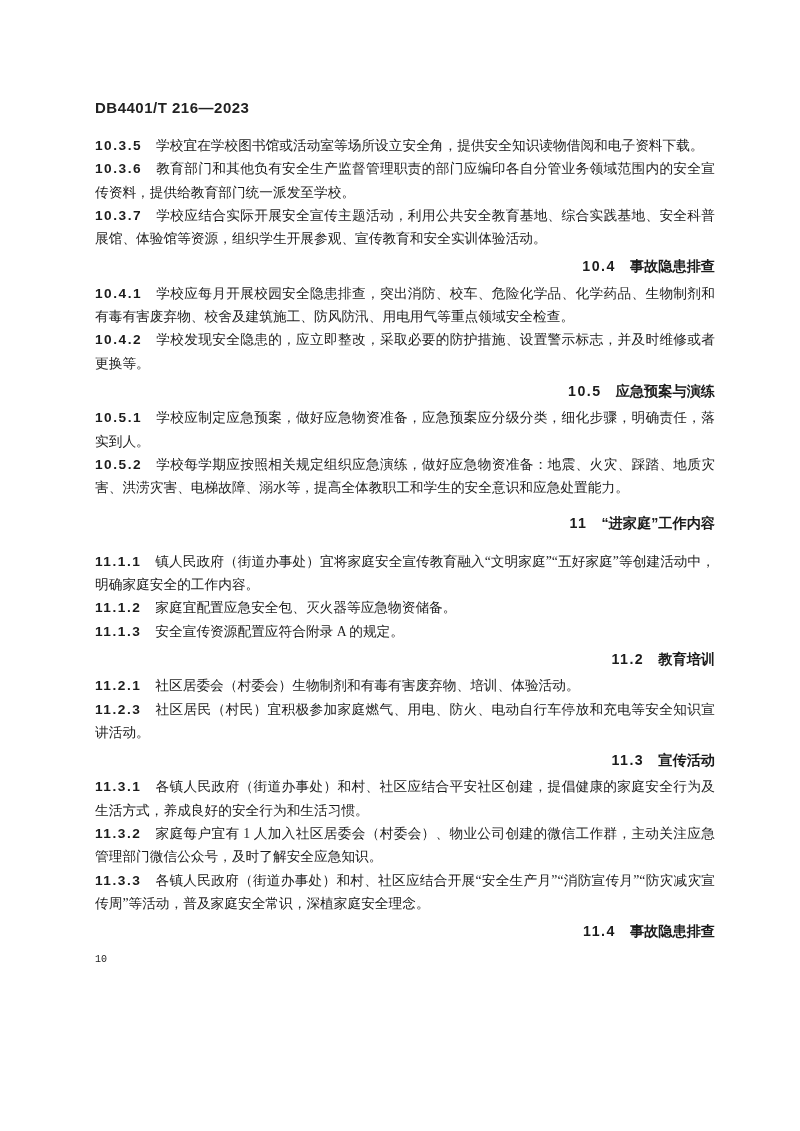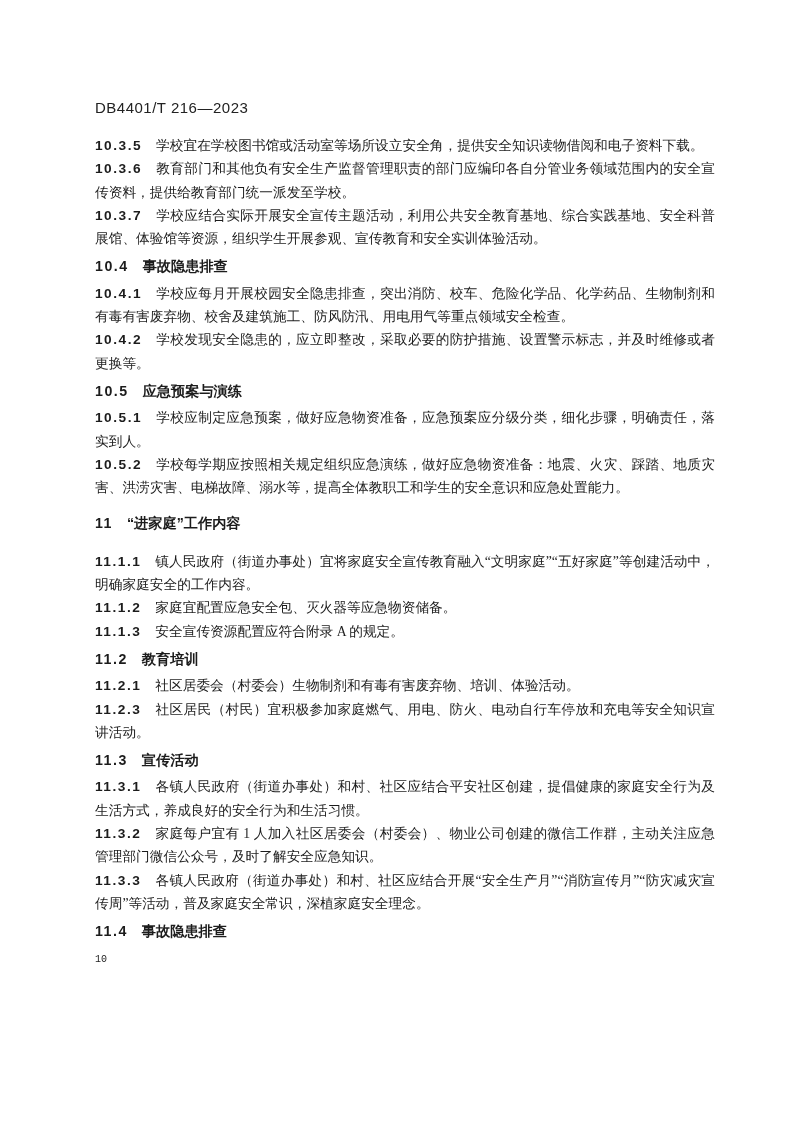--- a/index.html
+++ b/index.html
@@ -8,21 +8,21 @@
     width:800px;height:1131px;
     background:#ffffff;
     color:#1c1c1c;
     overflow:hidden;
     font-family:"Liberation Serif","DejaVu Serif",serif;
   }
   .doc-header{
     margin:99px 0 0 95px;
     font-family:"Liberation Sans","DejaVu Sans",sans-serif;
     font-size:15px;
-    font-weight:400;
+    font-weight:700;
     letter-spacing:0.5px;
     color:#222;
   }
   .content{
     margin:18px 59px 0 95px;
     width:620px;
     font-size:13.7px;
     line-height:23.3px;
     text-align:justify;
   }
@@ -32,21 +32,21 @@
     font-weight:700;
     letter-spacing:1.5px;
     margin-right:14px;
     white-space:nowrap;
   }
   h3.sec, h2.chap{
     font-family:"Liberation Sans","DejaVu Sans",sans-serif;
     font-size:14.2px;
     font-weight:700;
     line-height:23.3px;
-    text-align:left;
+    text-align:right;
   }
   h3.sec{margin:5px 0 3px 0;}
   h2.chap{margin:13px 0 14px 0;}
   .page-number{
     margin:10px 8px 0 95px;
     font-family:Liberation Mono, monospace;
     font-size:10px;
     color:#222;
   }
 </style>

